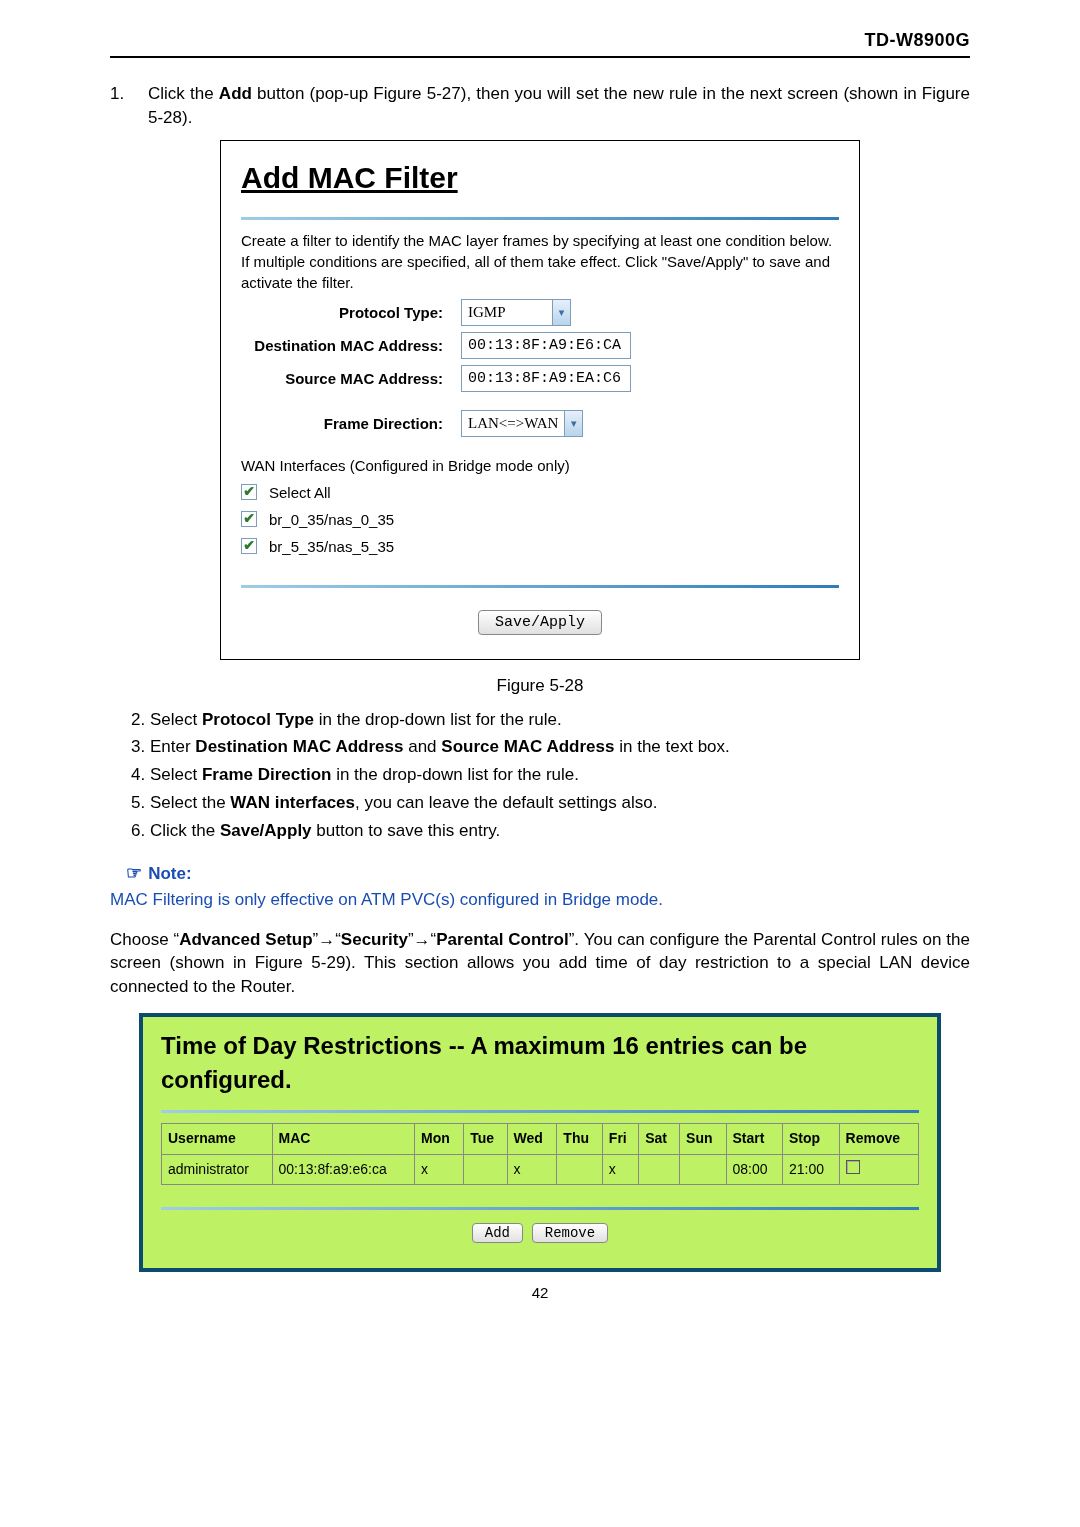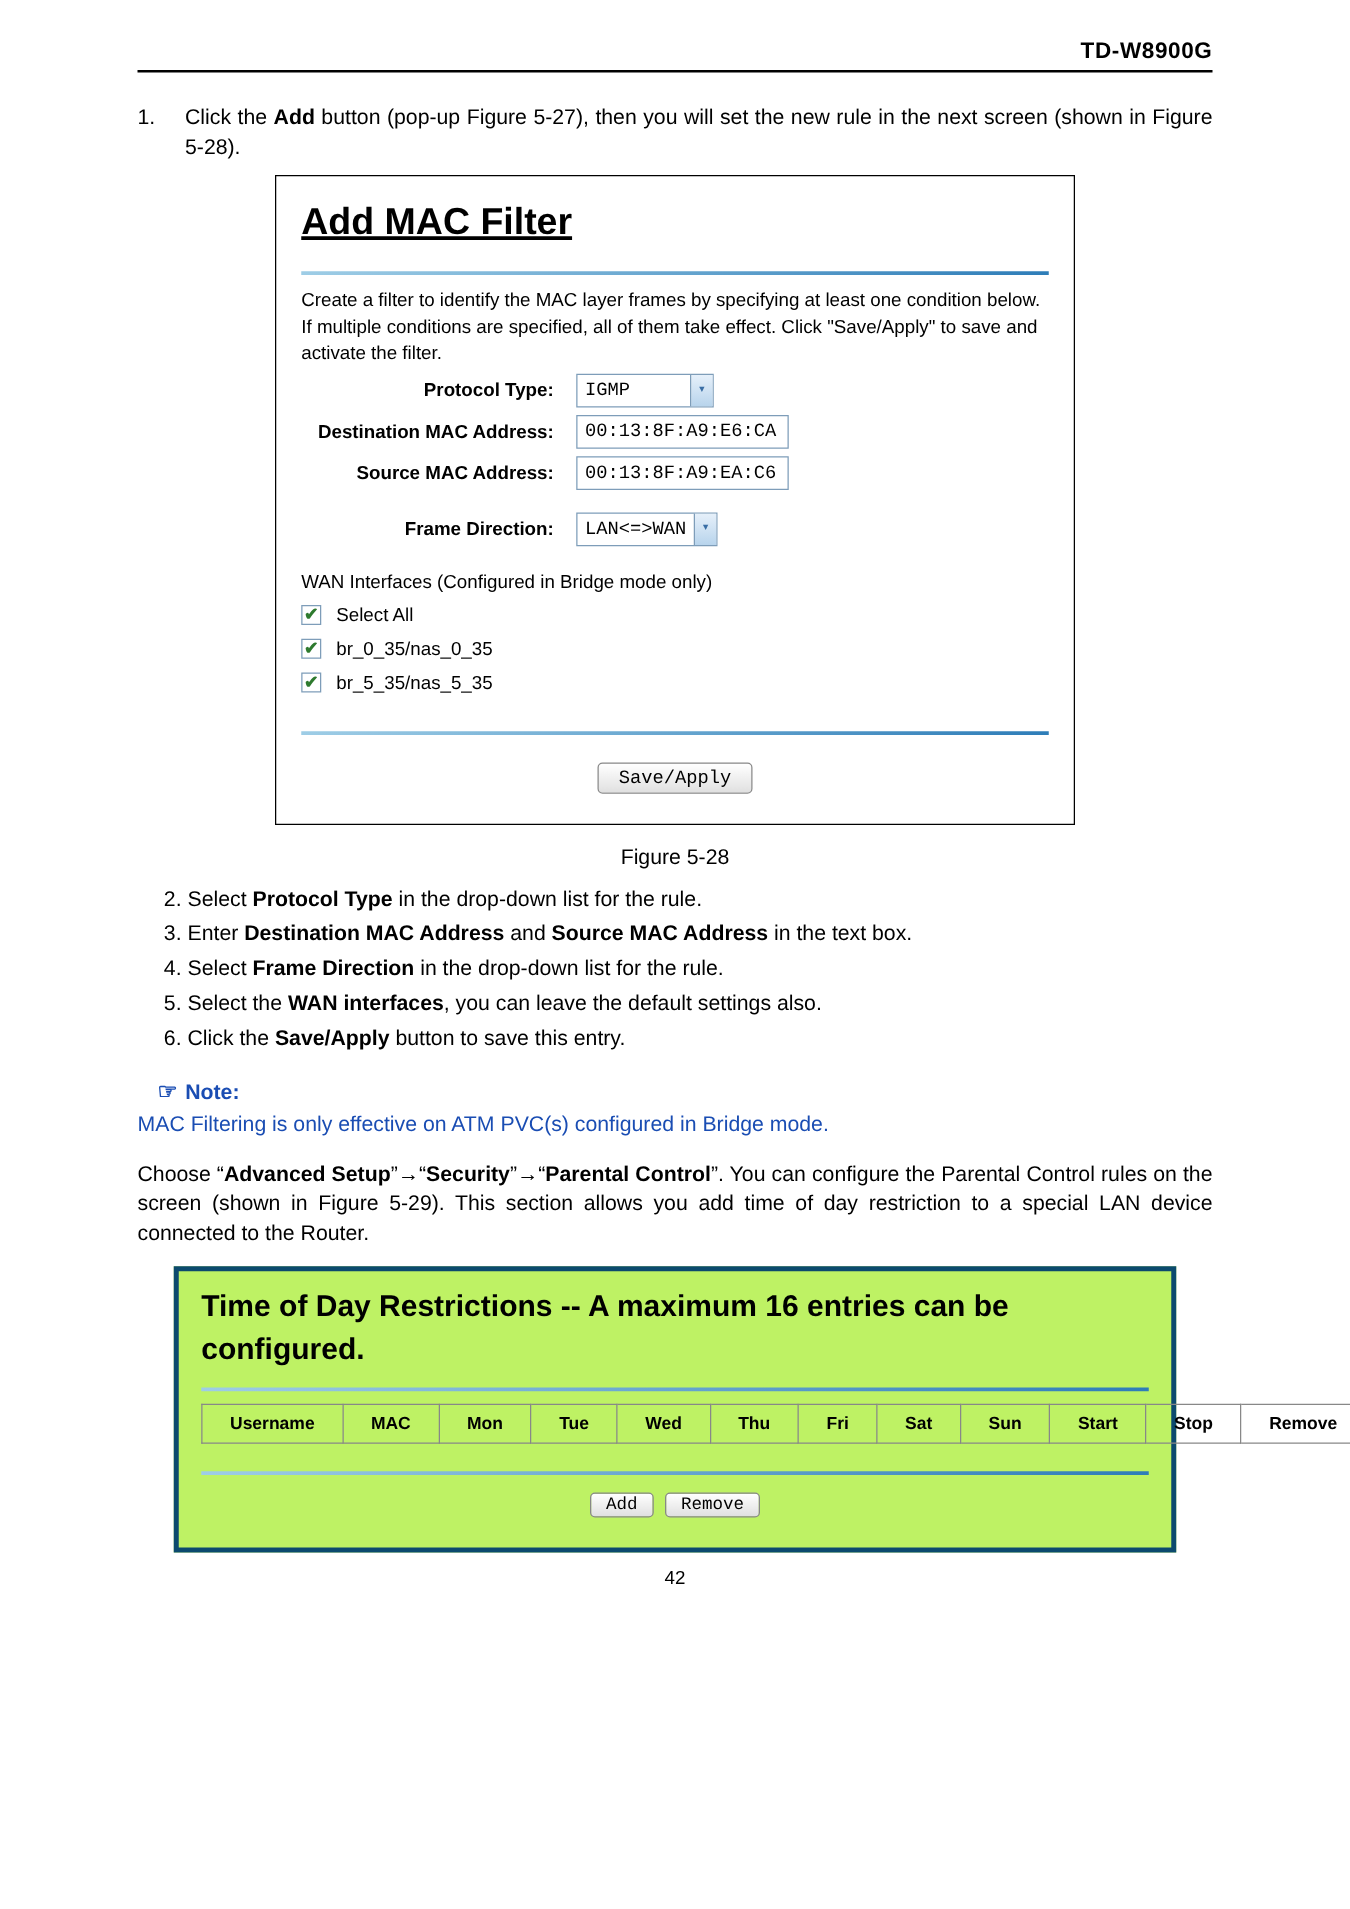--- a/index.html
+++ b/index.html
@@ -44,21 +44,21 @@
     border: 1px solid #000;
     padding: 10px 20px 24px 20px;
     background: #fff;
   }
   .fig-title { font-family: Arial; font-size: 30px; font-weight: bold; margin: 6px 0 18px 0; text-decoration: underline; }
   .cyan-rule { height: 3px; background: linear-gradient(to right, #9ecde6, #2e7db8); margin-bottom: 10px; }
   .fig-desc { font-size: 15px; }
   .form-row { display: flex; align-items: center; margin: 6px 0; }
   .form-label { width: 220px; text-align: right; font-weight: bold; font-size: 15px; padding-right: 18px; }
   .sel {
-    font-family: Liberation Mono, monospace;
+    font-family: Liberation Serif, serif;
     font-size: 15px;
     border: 1px solid #7e9db9;
     background: #fff;
     padding: 2px 24px 2px 6px;
     position: relative;
     display: inline-flex;
     align-items: center;
   }
   .sel .arrow {
     position: absolute; right: 0; top: 0; bottom: 0; width: 18px;
@@ -97,21 +97,21 @@
   .para-just { text-align: justify; }
   .figure2 {
     margin: 14px auto 10px auto;
     width: 802px;
     border: 4px solid #0c4a6e;
     padding: 12px 18px 24px 18px;
     background: #bef264;
   }
   .fig2-title { font-family: Arial; font-size: 24px; font-weight: bold; margin: 0 0 14px 0; }
   table.ptable { border-collapse: collapse; width: 100%; font-size: 14px; }
-  table.ptable th, table.ptable td { border: 1px solid #888; padding: 5px 22px; text-align: left; }
+  table.ptable th, table.ptable td { border: 1px solid #888; padding: 5px 6px; text-align: left; }
   table.ptable th { font-weight: bold; }
   .chkbox-out {
     width: 14px; height: 14px; border: 1px solid #555; display: inline-block;
     box-shadow: inset 1px 1px 0 #aaa;
   }
   .btn-row { text-align: center; }
   .btn-sm {
     font-family: "Courier New", monospace; font-size: 14px;
     border: 1px solid #888; border-radius: 4px; padding: 1px 12px;
     background: linear-gradient(#fff, #e0e0e0);
@@ -213,20 +213,34 @@
         <th>Tue</th>
         <th>Wed</th>
         <th>Thu</th>
         <th>Fri</th>
         <th>Sat</th>
         <th>Sun</th>
         <th>Start</th>
         <th>Stop</th>
         <th>Remove</th>
       </tr>
+      <tr>
+        <td>administrator</td>
+        <td>00:13:8f:a9:e6:ca</td>
+        <td>x</td>
+        <td></td>
+        <td>x</td>
+        <td></td>
+        <td>x</td>
+        <td></td>
+        <td></td>
+        <td>08:00</td>
+        <td>21:00</td>
+        <td><span class="chkbox-out"></span></td>
+      </tr>
     </tbody>
       </table>
     <div class="cyan-rule" style="margin-top:22px"></div>
     <div class="btn-row">
       <button class="btn-sm">Add</button>
       <button class="btn-sm">Remove</button>
     </div>
   </div>
 
   <div class="pagenum">42</div>

